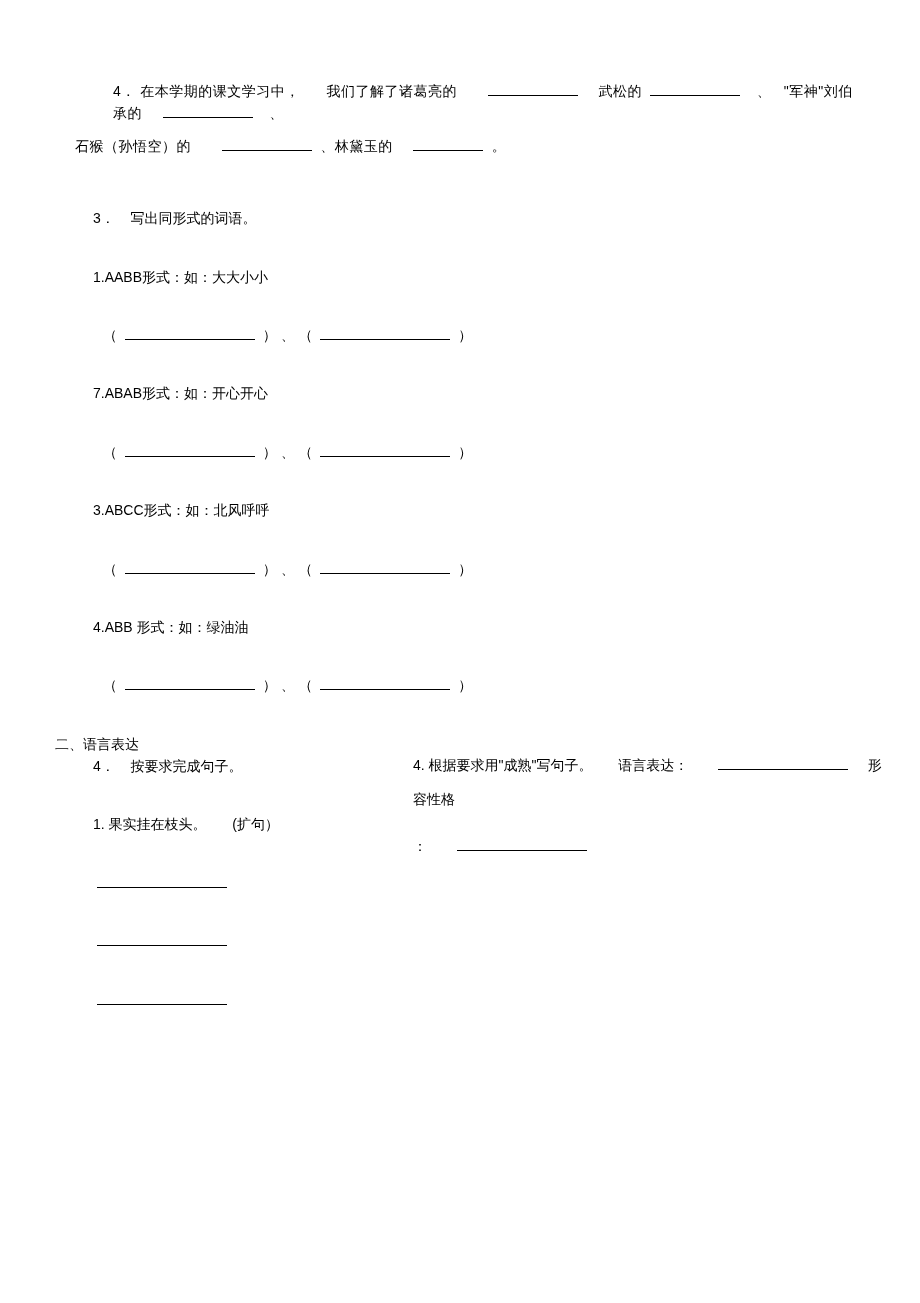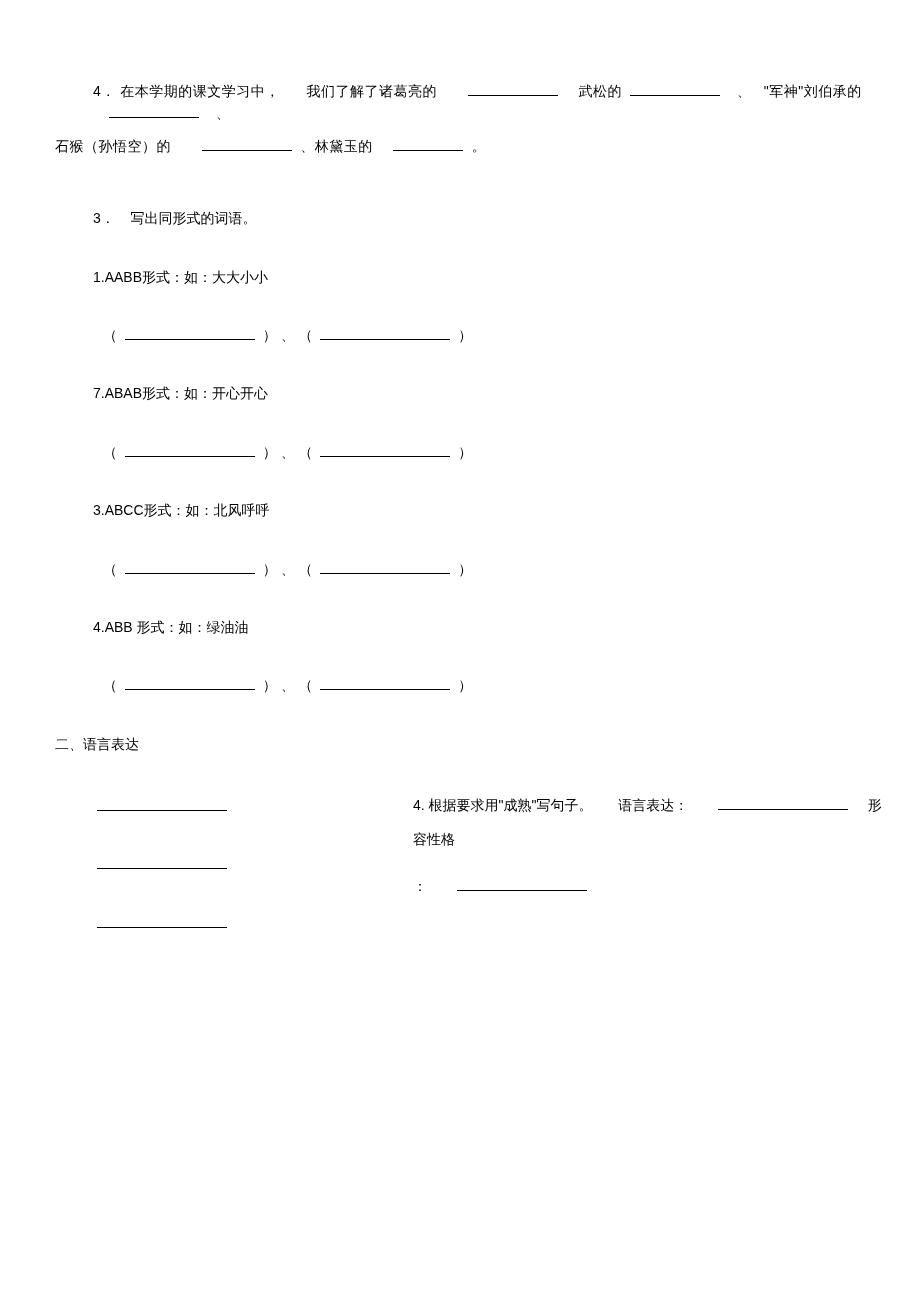--- a/index.html
+++ b/index.html
@@ -39,37 +39,37 @@
       min-width: 130px;
     }
     .blank-mid {
       min-width: 90px;
     }
     .blank-small {
       min-width: 70px;
     }
     .section-heading {
       margin-top: 20px;
-      margin-bottom: 40px;
     }
     .q4-wrapper {
       position: relative;
     }
     .right-col {
       position: absolute;
       left: 358px;
       top: -6px;
       width: 470px;
       line-height: 2.4;
     }
     .right-col-line2 {
       margin-top: 14px;
     }
     .spaced {
       letter-spacing: 0.5px;
+      margin-left: 20px;
     }
     .gap {
       display: inline-block;
       width: 18px;
     }
     .gap-s {
       display: inline-block;
       width: 8px;
     }
     .dot-sep {
@@ -152,39 +152,49 @@
   <span>）</span>
   <span>、</span>
   <span>（</span>
   <span class="blank blank-wide"></span>
   <span>）</span>
 </div>
 
 <div class="section-heading">二、语言表达</div>
 
 <div class="q4-wrapper">
+  <div class="para indent1">
+    <span>4．</span>
+    <span class="gap-s"></span>
+    <span>按要求完成句子。</span>
+  </div>
 
   <div class="right-col">
     <div>
       <span>4. 根据要求用"成熟"写句子。</span>
       <span class="gap"></span>
       <span>语言表达：</span>
       <span class="gap"></span>
       <span class="blank blank-wide"></span>
       <span class="gap-s"></span>
       <span>形容性格</span>
     </div>
     <div class="right-col-line2">
       <span>：</span>
       <span class="gap"></span>
       <span class="blank blank-wide"></span>
     </div>
   </div>
 
   <div class="para indent1">
+    <span>1. 果实挂在枝头。</span>
+    <span class="gap"></span>
+    <span>(扩句）</span>
+  </div>
+  <div class="para indent1">
     <span class="blank blank-wide"></span>
   </div>
 
   <div class="para indent1">
     <span class="blank blank-wide"></span>
   </div>
 
   <div class="para indent1">
     <span class="blank blank-wide"></span>
   </div>

